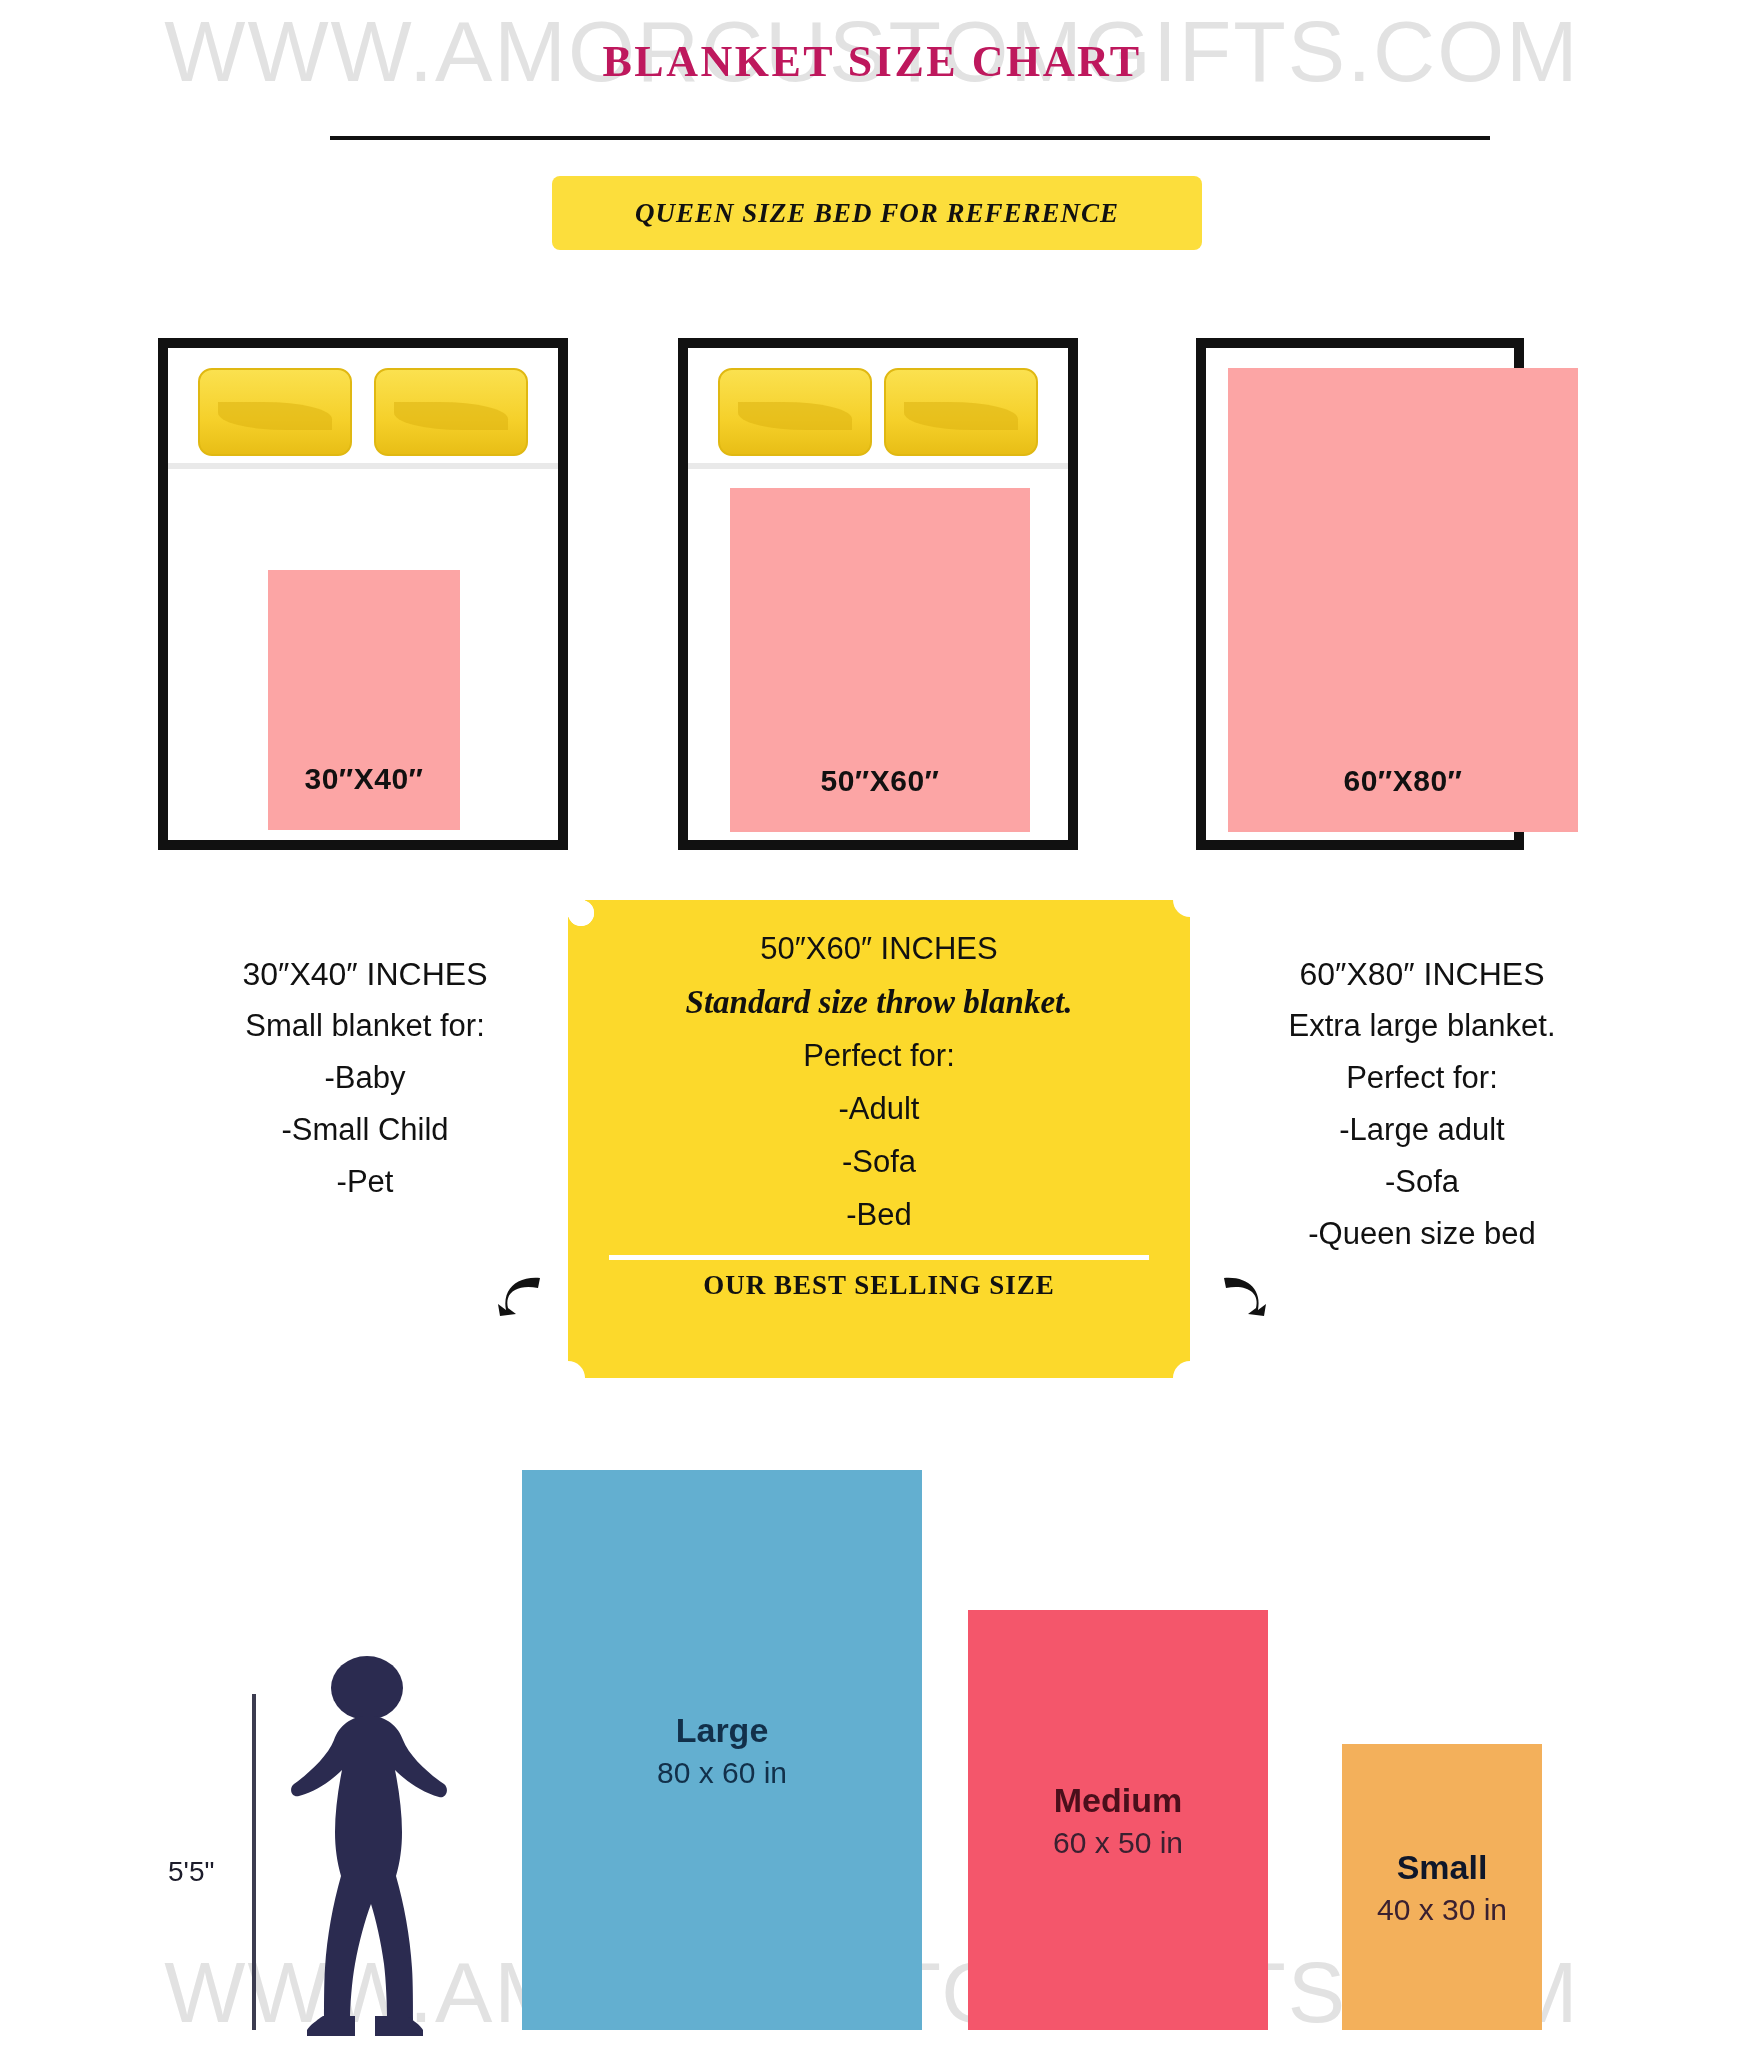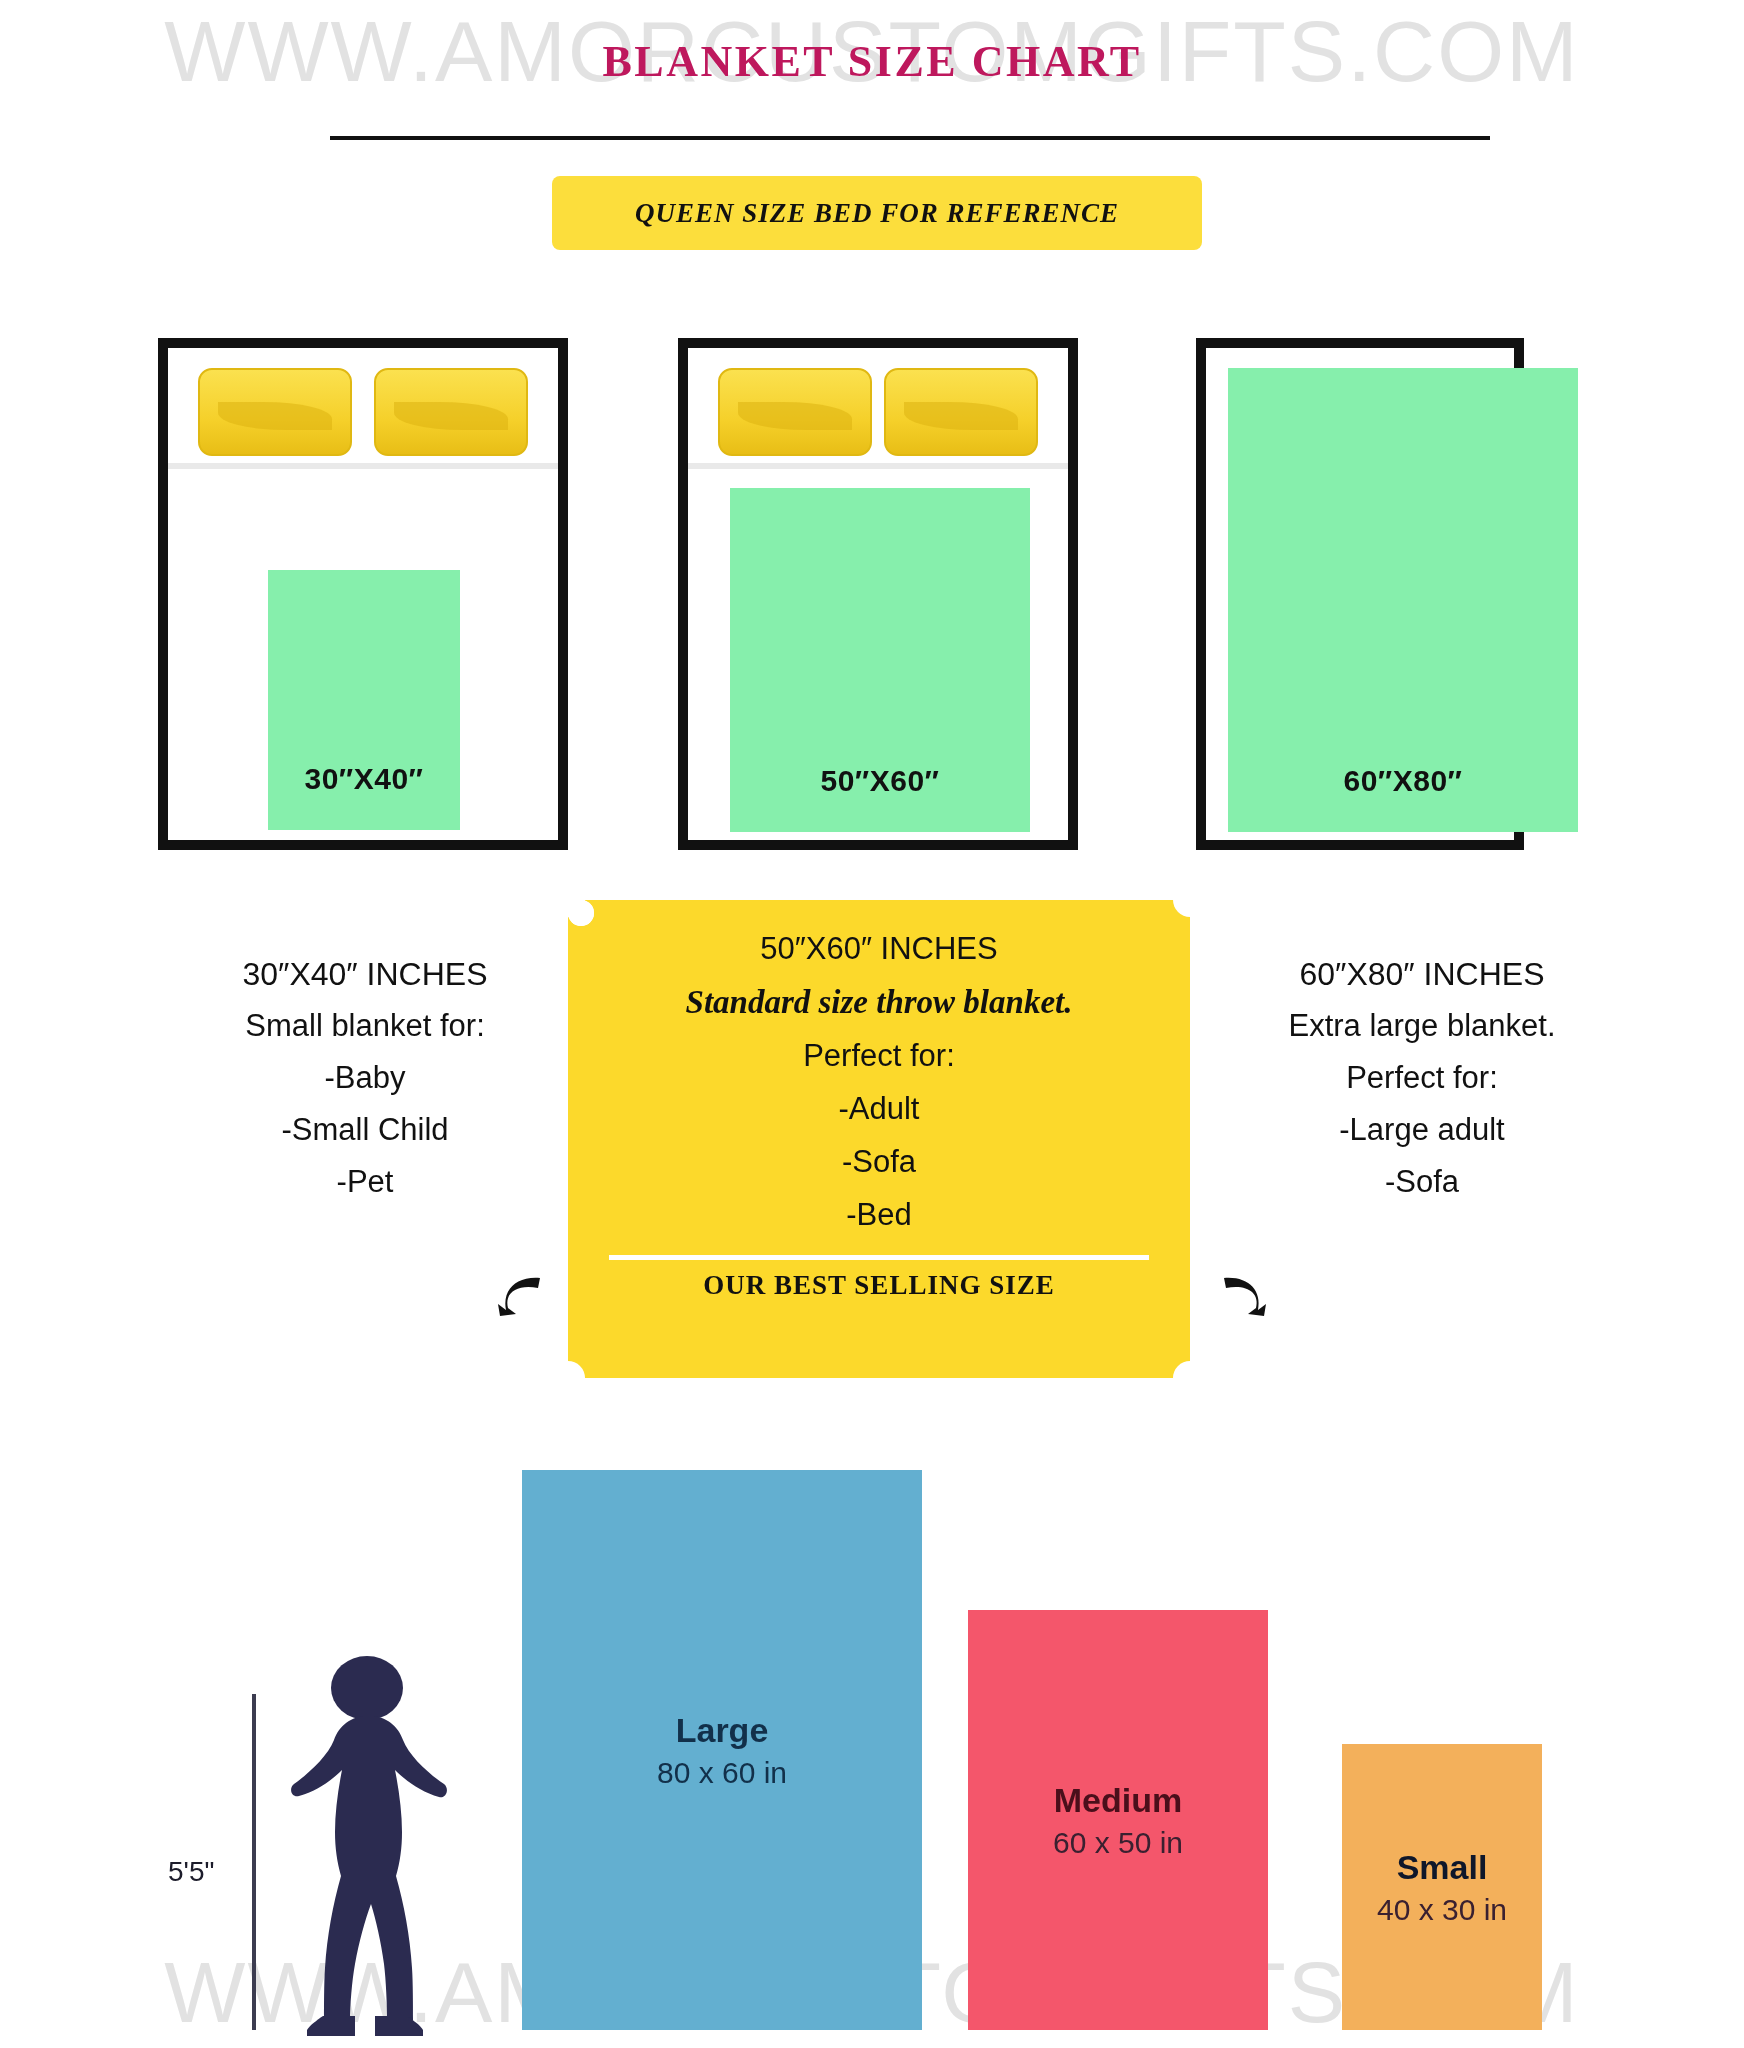--- a/index.html
+++ b/index.html
@@ -123,21 +123,21 @@
     width: 76%;
     height: 34%;
     border-radius: 0 60% 0 60%;
     background: rgba(220,178,16,0.55);
   }
   .pillow.left { left: 30px; }
   .pillow.right { right: 30px; }
 
   .blanket {
     position: absolute;
-    background: #86efac;
+    background: #fca5a5;
     display: flex;
     align-items: flex-end;
     justify-content: center;
     box-sizing: border-box;
   }
   .blanket .dim {
     font-family: "Liberation Sans", sans-serif;
     font-size: 30px;
     font-weight: 600;
     color: #111;
@@ -363,20 +363,21 @@
   <div>-Small Child</div>
   <div>-Pet</div>
 </div>
 
 <div class="desc desc-right">
   <div class="hdr">60″X80″ INCHES</div>
   <div>Extra large blanket.</div>
   <div>Perfect for:</div>
   <div>-Large adult</div>
   <div>-Sofa</div>
+  <div>-Queen size bed</div>
 </div>
 
 <div class="best-card">
   <div class="notch tl"></div>
   <div class="notch tr"></div>
   <div class="notch bl"></div>
   <div class="notch br"></div>
   <div class="best-inner">
     <div class="line">50″X60″ INCHES</div>
     <div class="script">Standard size throw blanket.</div>

